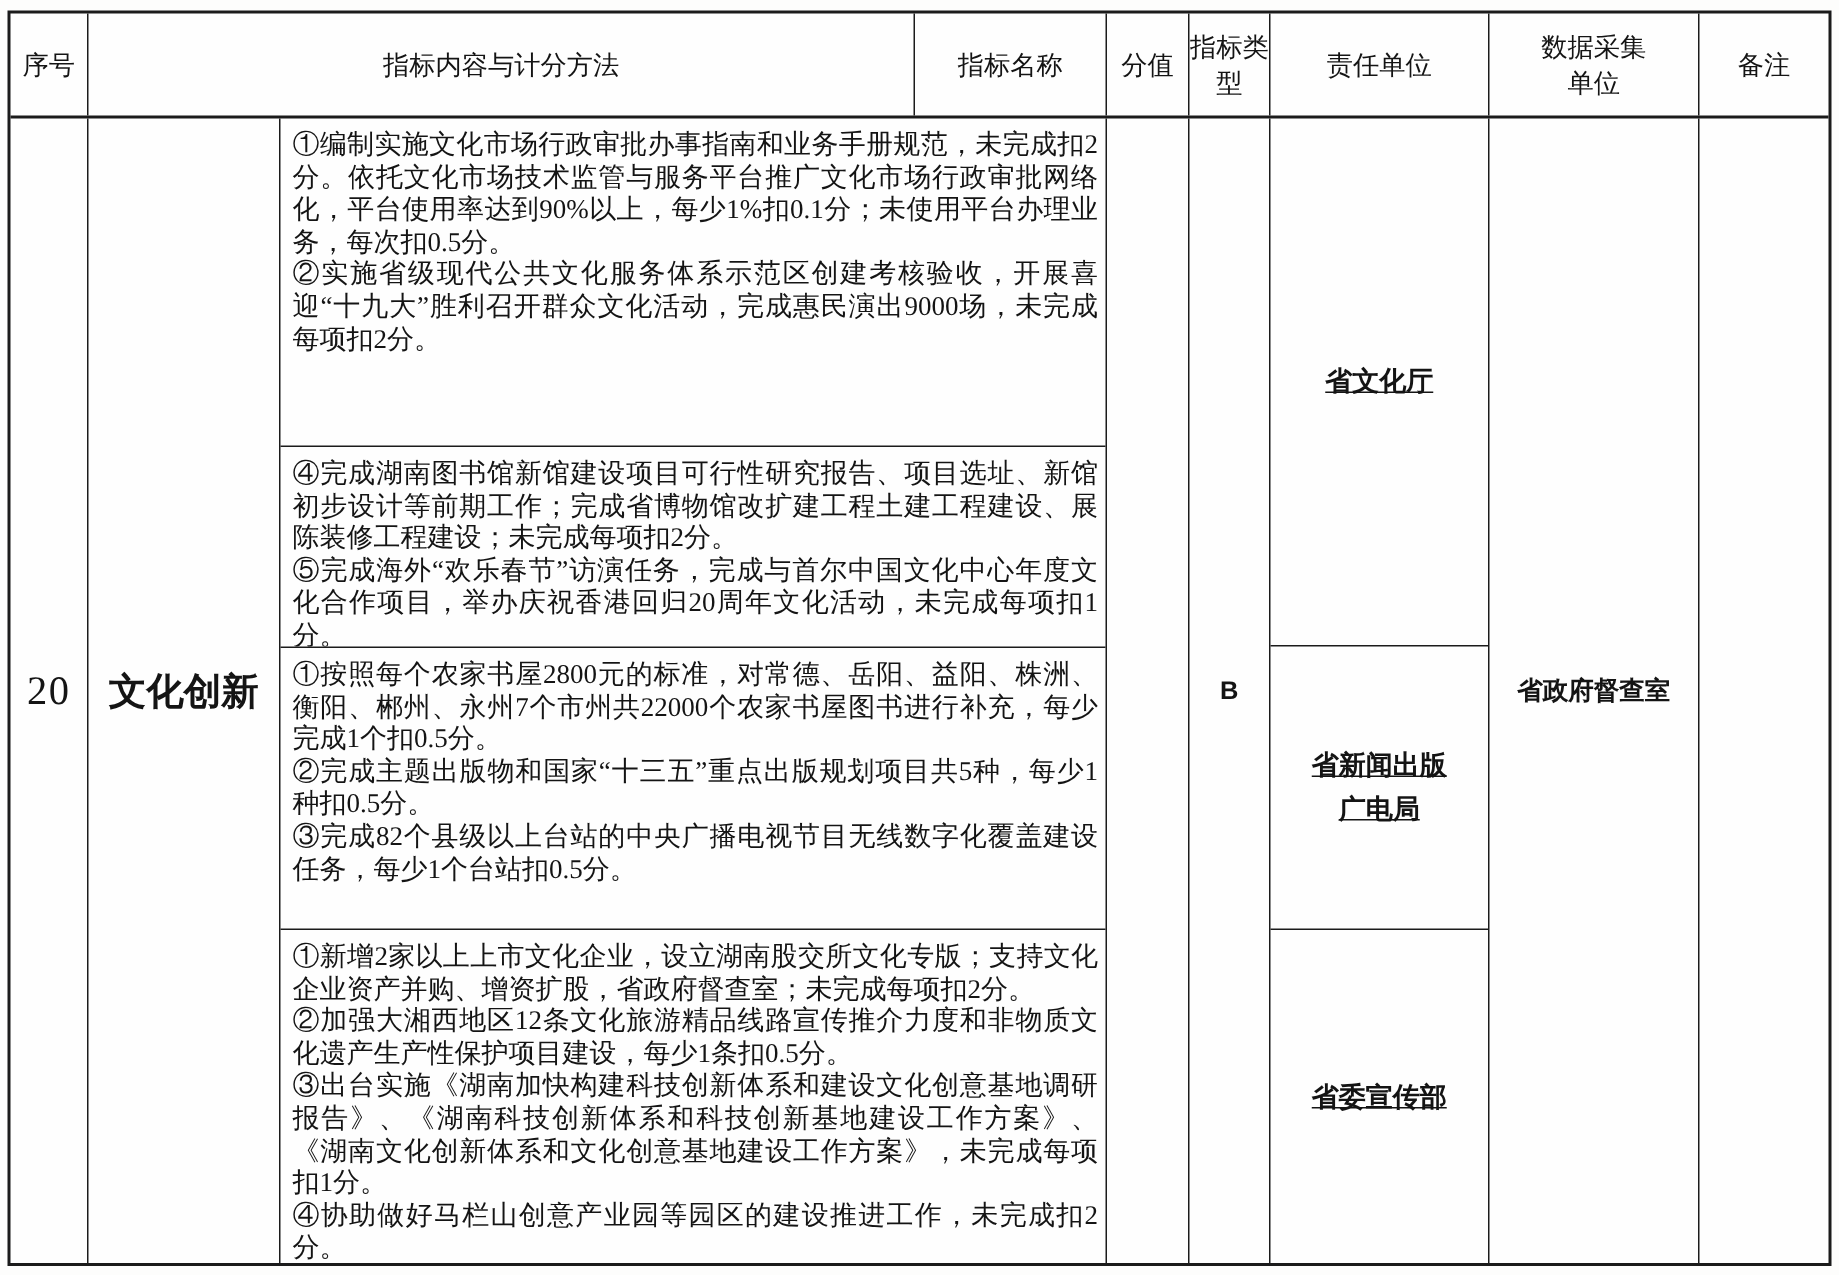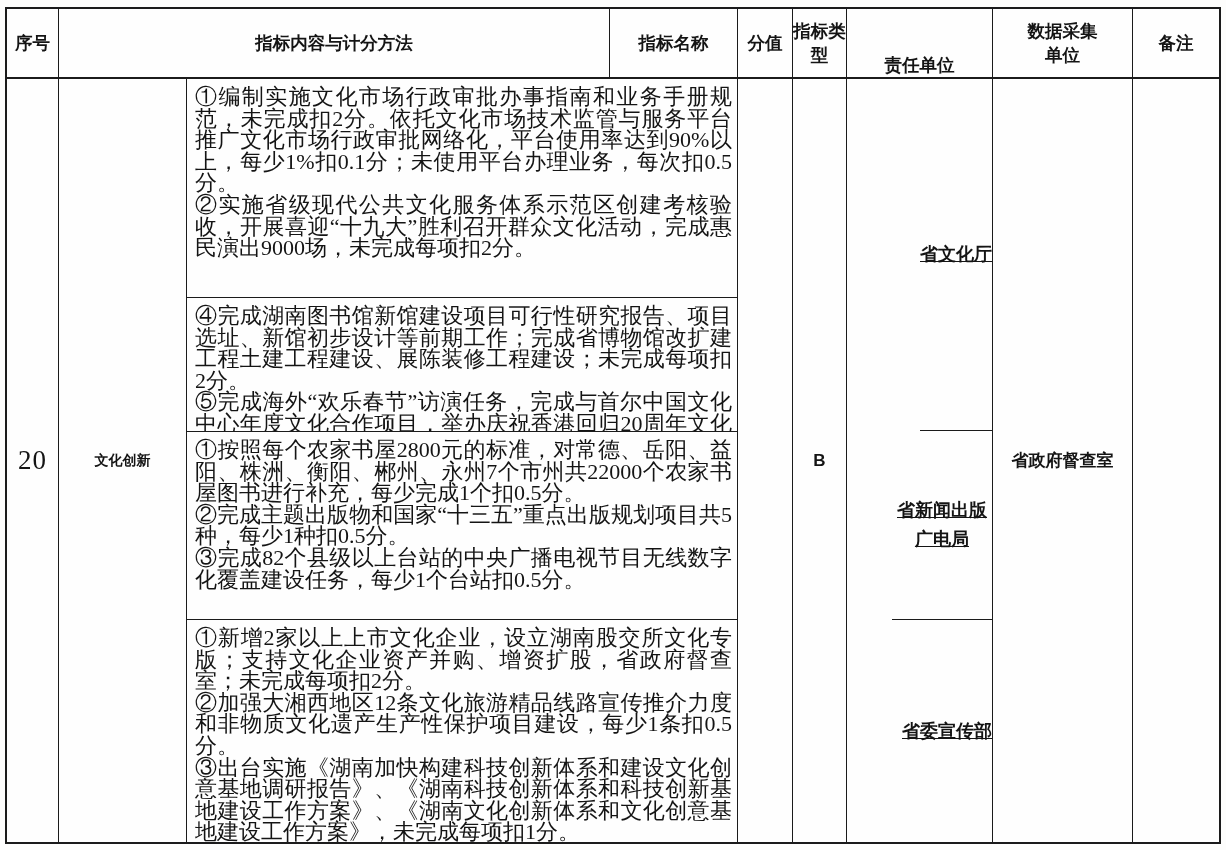--- a/index.html
+++ b/index.html
@@ -18,76 +18,76 @@
     border: 2.5px solid #1b1b1b;
     display: flex; flex-direction: column;
     background: #fefefe;
   }
 
   
   .thead {
     display: flex; flex: 0 0 70px;
     border-bottom: 2px solid #1b1b1b;
     font-family: "Liberation Sans", "DejaVu Sans", sans-serif;
-    font-weight: bold; font-size: 17.5px; line-height: 24px;
+    font-weight: normal; font-size: 17.5px; line-height: 24px;
   }
   .th {
     display: flex; align-items: center; justify-content: center;
     text-align: center;
     border-right: 1.5px solid #1b1b1b;
   }
   .th:last-child { border-right: none; }
   .th span { display: inline-block; }
   .th-wrap span { max-width: 80px; }
 
   
   .c-no       { flex: 0 0 52px; }
   .c-name     { flex: 0 0 128px; }
   .c-content  { flex: 0 0 551px; }
   .c-score    { flex: 0 0 55px; text-align: center; }
   .c-type     { flex: 0 0 54px; }
-  .c-resp     { flex: 0 0 146px; align-items: flex-end; }
+  .c-resp     { flex: 0 0 146px; }
   .c-data     { flex: 0 0 140px; }
   .c-remarks  { flex: 1 1 auto; }
 
   
   .tbody { display: flex; flex: 1 1 auto; min-height: 0; }
   .td {
     border-right: 1.5px solid #1b1b1b;
     display: flex; flex-direction: column;
   }
   .td:last-child { border-right: none; }
   .td-center {
     align-items: center; justify-content: center;
     text-align: center;
   }
 
   .seq-num { font-size: 27px; letter-spacing: 1px; }
   .ind-name {
     font-family: "Liberation Sans", "DejaVu Sans", sans-serif;
-    font-weight: bold; font-size: 14px;
+    font-weight: bold; font-size: 25px;
   }
   .type-val {
     font-family: "Liberation Sans", "DejaVu Sans", sans-serif;
     font-weight: bold; font-size: 17px;
   }
   .unit-name {
     font-family: "Liberation Sans", "DejaVu Sans", sans-serif;
     font-weight: bold; font-size: 18px; line-height: 29px;
     max-width: 100px; text-align: center; text-decoration: underline;
   }
   .data-unit-name {
     font-family: "Liberation Sans", "DejaVu Sans", sans-serif;
     font-weight: bold; font-size: 17px;
   }
 
   
   .block {
     padding: 7px 5px 4px 8px;
-    font-size: 22px; line-height: 21.6px;
+    font-size: 18px; line-height: 21.6px;
     text-align: justify;
     overflow: hidden;
   }
   .block p { text-align: justify; }
   .block p:last-child { margin-bottom: 0; }
   .b1 { flex: 0 0 219px; border-bottom: 1.5px solid #1b1b1b; }
   .b2 { flex: 0 0 134px; border-bottom: 1.5px solid #1b1b1b; }
   .b3 { flex: 0 0 188px; border-bottom: 1.5px solid #1b1b1b; }
   .b4 { flex: 1 1 auto; }
 

